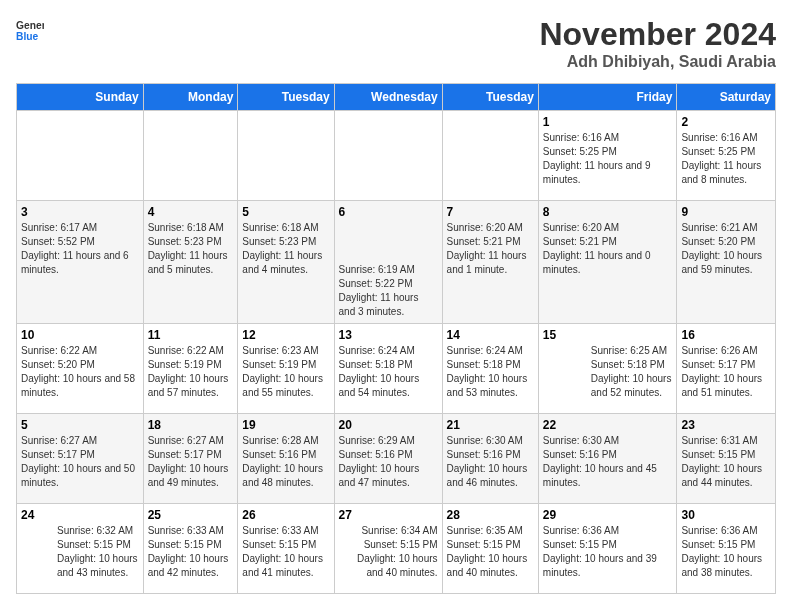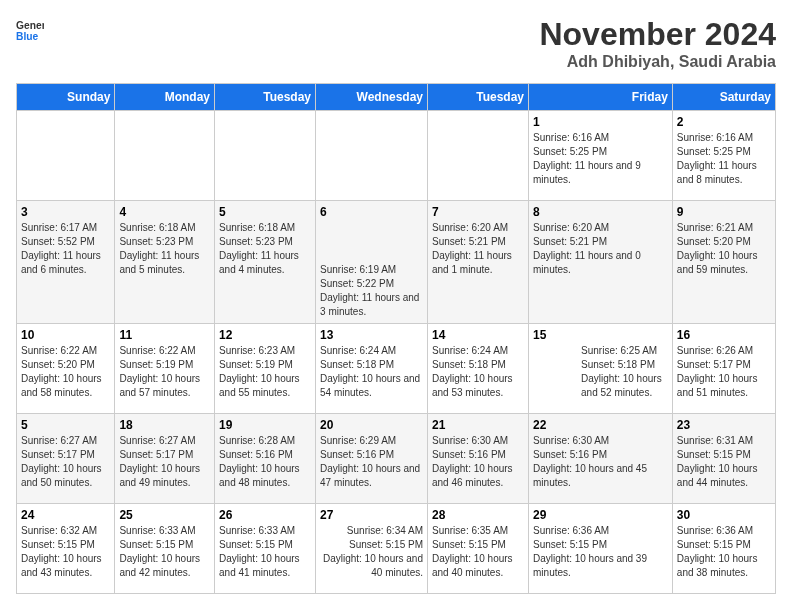--- a/index.html
+++ b/index.html
@@ -259,21 +259,21 @@
         <td>
           <span class="day-num">23</span>
           <div class="day-info" style="white-space: pre-line;">Sunrise: 6:31 AM
 Sunset: 5:15 PM
 Daylight: 10 hours and 44 minutes.</div>
         </td>
       </tr>
       <tr>
         <td>
           <span class="day-num">24</span>
-          <div class="day-info" style="white-space: pre-line;">Sunrise: 6:32 AM
+          <div class="day-info" style="white-space: pre-line; margin-left: 36px;">Sunrise: 6:32 AM
 Sunset: 5:15 PM
 Daylight: 10 hours and 43 minutes.</div>
         </td>
         <td>
           <span class="day-num">25</span>
           <div class="day-info" style="white-space: pre-line;">Sunrise: 6:33 AM
 Sunset: 5:15 PM
 Daylight: 10 hours and 42 minutes.</div>
         </td>
         <td>

